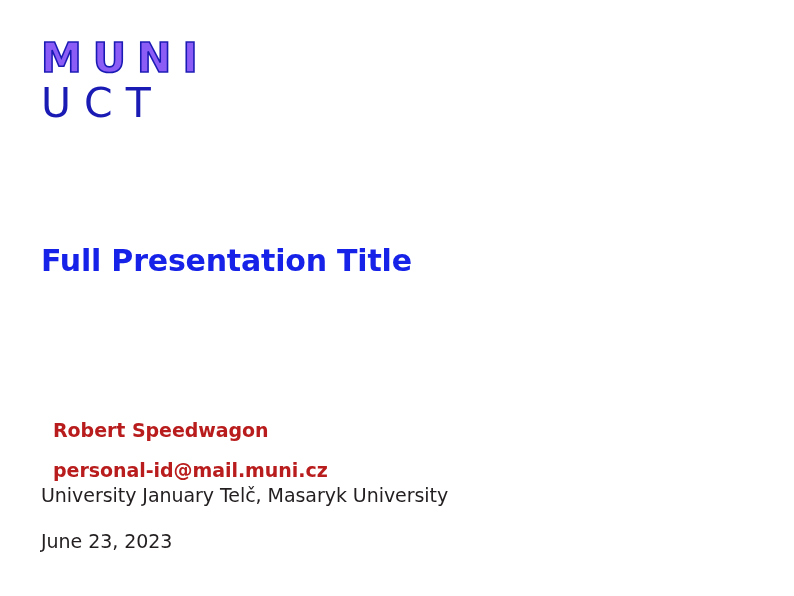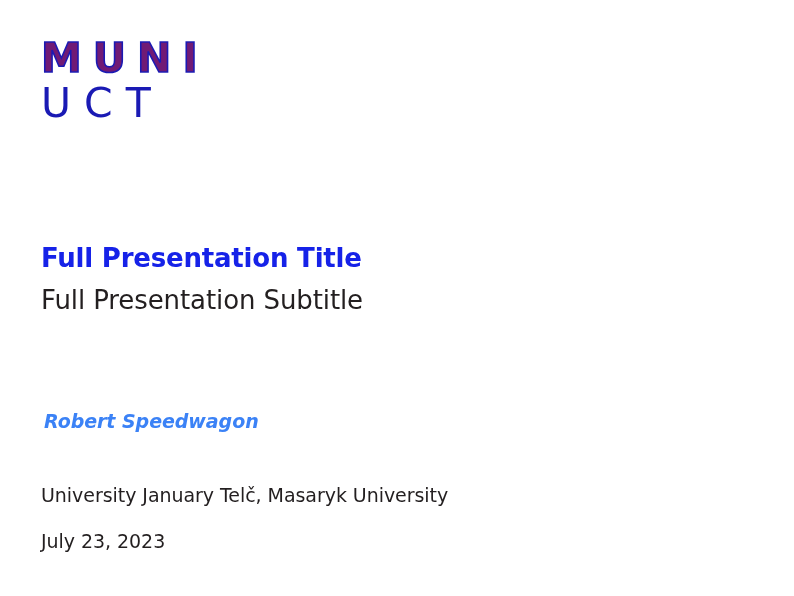--- a/index.html
+++ b/index.html
@@ -30,21 +30,21 @@
     top: 38px;
     line-height: 1;
     user-select: none;
   }
   .logo-muni {
     display: block;
     font-family: "DejaVu Sans", "Liberation Sans", sans-serif;
     font-weight: 700;
     font-size: 41px;
     letter-spacing: 11px;
-    color: #701a75;
+    color: #8b5cf6;
     line-height: 1.0;
     -webkit-text-stroke: 1.6px #1a1ab4;
   }
   .logo-uct {
     display: block;
     font-family: "DejaVu Sans", "Liberation Sans", sans-serif;
     font-weight: 400;
     font-size: 41px;
     letter-spacing: 13px;
     color: #1a1ab4;
@@ -55,21 +55,21 @@
   
   .title-block {
     position: absolute;
     left: 41px;
     top: 243px;
     width: 700px;
   }
   .pres-title {
     font-family: "DejaVu Sans", "Liberation Sans", sans-serif;
     font-weight: 700;
-    font-size: 26px;
+    font-size: 30px;
     line-height: 1.18;
     color: #1622e8;
     letter-spacing: -0.2px;
     margin: 0;
   }
   .pres-subtitle {
     font-family: "DejaVu Sans", "Liberation Sans", sans-serif;
     font-weight: 400;
     font-size: 26px;
     line-height: 1.2;
@@ -84,24 +84,23 @@
     left: 41px;
     top: 405px;
     width: 700px;
   }
   .author-name,
   .author-email {
     font-family: "DejaVu Sans", "Liberation Sans", sans-serif;
     font-weight: 700;
     font-size: 19px;
     line-height: 1.45;
-    color: #3b82f6;
-    margin: 3px;
+    color: #b91c1c;
+    margin: 12px;
     letter-spacing: -0.05px;
-    font-style: italic;
   }
 
   .affiliation {
     position: absolute;
     left: 41px;
     top: 483px;
     font-family: "DejaVu Sans", "Liberation Sans", sans-serif;
     font-weight: 400;
     font-size: 19px;
     line-height: 1.3;
@@ -128,24 +127,24 @@
 
 <div class="slide">
 
   <div class="logo">
     <span class="logo-muni">MUNI</span>
     <span class="logo-uct">UCT</span>
   </div>
 
   <div class="title-block">
     <h1 class="pres-title">Full Presentation Title</h1>
-    <h2 class="pres-subtitle">Full Presentation Subtitle</h2>
   </div>
 
   <div class="author-block">
     <p class="author-name">Robert Speedwagon</p>
+    <p class="author-email">personal-id@mail.muni.cz</p>
   </div>
 
   <p class="affiliation">University January Telč, Masaryk University</p>
 
-  <p class="date-line">July 23, 2023</p>
+  <p class="date-line">June 23, 2023</p>
 
 </div>
 
 </body></html>

